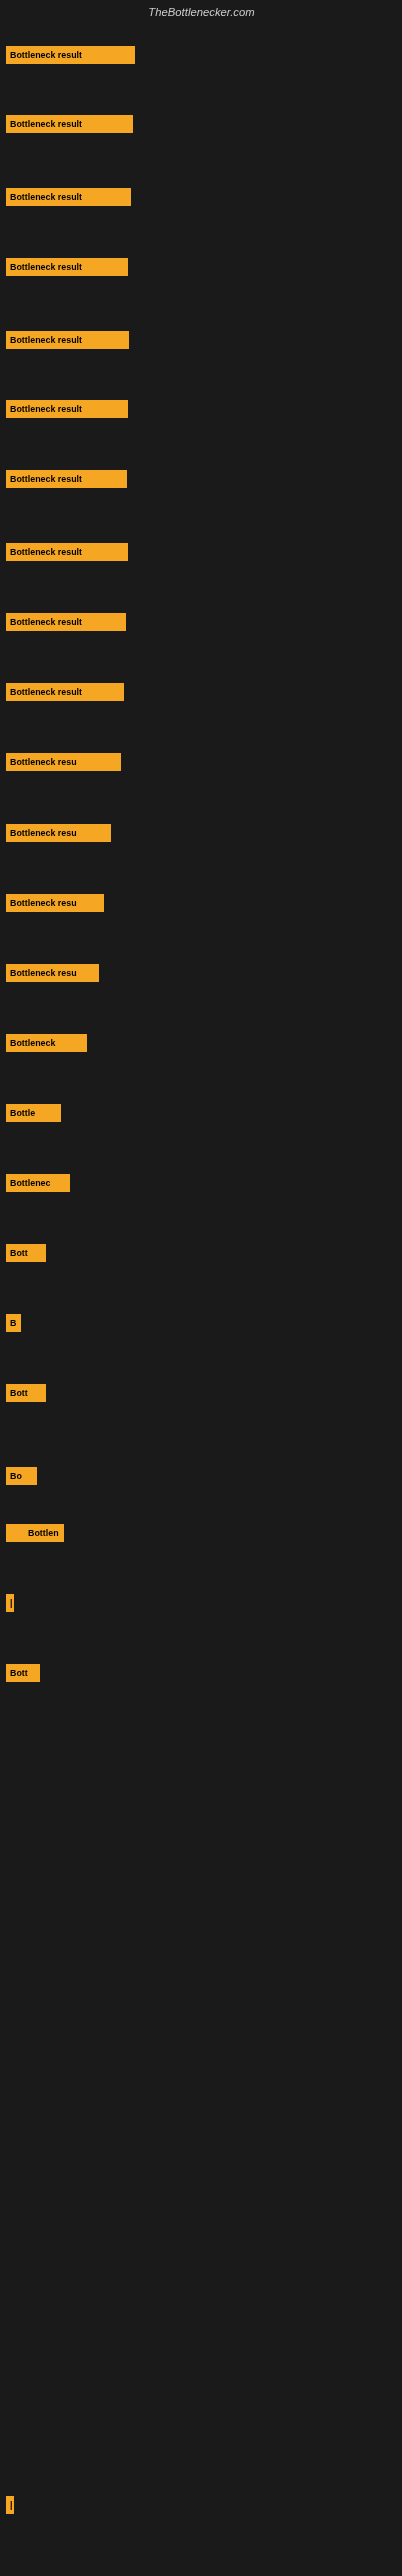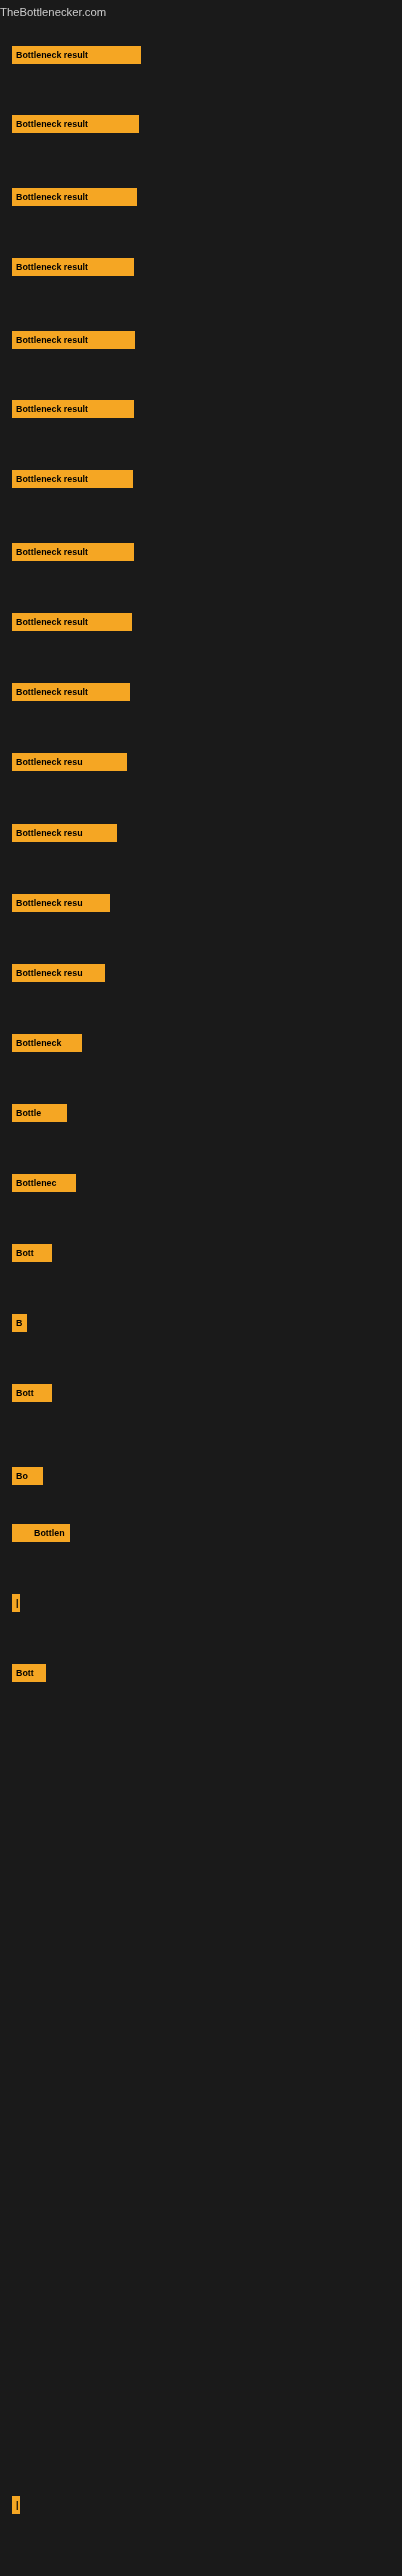--- a/index.html
+++ b/index.html
@@ -8,30 +8,32 @@
       box-sizing: border-box;
     }
     body {
       background-color: #1a1a1a;
       width: 403px;
       min-height: 2576px;
       font-family: Arial, sans-serif;
       position: relative;
     }
     .site-title {
+      text-align: center;
       color: #cccccc;
       font-size: 11.3px;
       padding: 6.4px 0;
       position: absolute;
       top: 0;
       width: 100%;
+      font-style: italic;
     }
     .bottleneck-bar {
       position: absolute;
-      left: 12px;
+      left: 6px;
       background-color: #f5a623;
       color: #000000;
       font-size: 8.9px;
       font-weight: bold;
       padding: 2.4px 4px;
       white-space: nowrap;
       overflow: hidden;
       display: flex;
       align-items: center;
       height: 17.7px;
@@ -49,21 +51,21 @@
 <div class="bottleneck-bar" style="top: 331px; width: 123px;">Bottleneck result</div>
 <div class="bottleneck-bar" style="top: 400px; width: 122px;">Bottleneck result</div>
 <div class="bottleneck-bar" style="top: 470px; width: 121px;">Bottleneck result</div>
 <div class="bottleneck-bar" style="top: 543px; width: 122px;">Bottleneck result</div>
 <div class="bottleneck-bar" style="top: 613px; width: 120px;">Bottleneck result</div>
 <div class="bottleneck-bar" style="top: 683px; width: 118px;">Bottleneck result</div>
 <div class="bottleneck-bar" style="top: 753px; width: 115px;">Bottleneck resu</div>
 <div class="bottleneck-bar" style="top: 824px; width: 105px;">Bottleneck resu</div>
 <div class="bottleneck-bar" style="top: 894px; width: 98px;">Bottleneck resu</div>
 <div class="bottleneck-bar" style="top: 964px; width: 93px;">Bottleneck resu</div>
-<div class="bottleneck-bar" style="top: 1034px; width: 70px;">Bottleneck</div>
+<div class="bottleneck-bar" style="top: 1034px; width: 81px;">Bottleneck</div>
 <div class="bottleneck-bar" style="top: 1104px; width: 55px;">Bottle</div>
 <div class="bottleneck-bar" style="top: 1174px; width: 64px; text-align: center;">Bottlenec</div>
 <div class="bottleneck-bar" style="top: 1244px; width: 40px;">Bott</div>
 <div class="bottleneck-bar" style="top: 1314px; width: 14.5px;">B</div>
 <div class="bottleneck-bar" style="top: 1384px; width: 40px;">Bott</div>
 <div class="bottleneck-bar" style="top: 1454px; width: 31px; margin-top: 13px;">Bo</div>
 <div class="bottleneck-bar" style="top: 1524px; width: 58px; padding-left: 22px;">Bottlen</div>
 <div class="bottleneck-bar" style="top: 1594px; width: 8px;">|</div>
 <div class="bottleneck-bar" style="top: 1664px; width: 34px;">Bott</div>
 <div class="bottleneck-bar" style="top: 2496px; width: 6.4px;">|</div>

